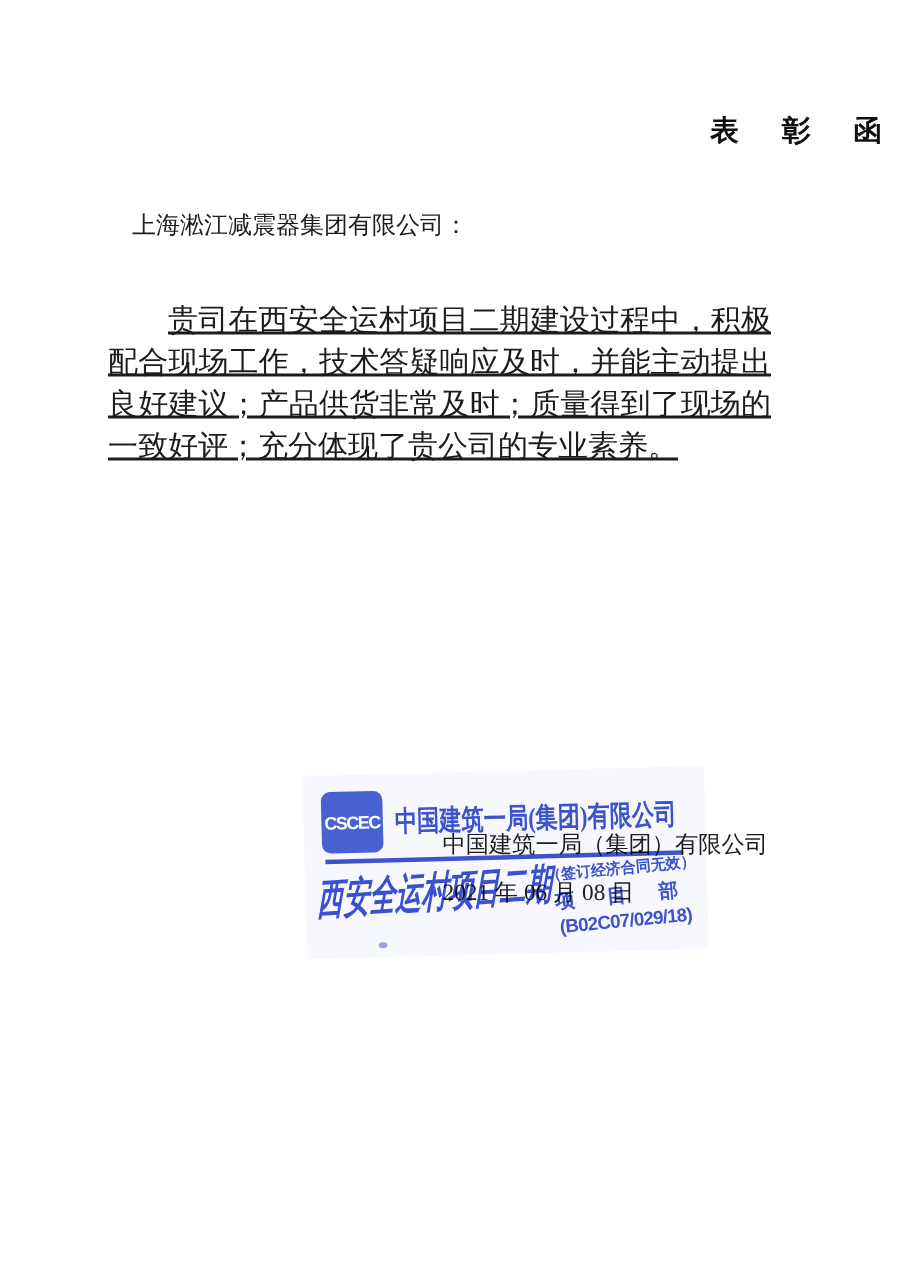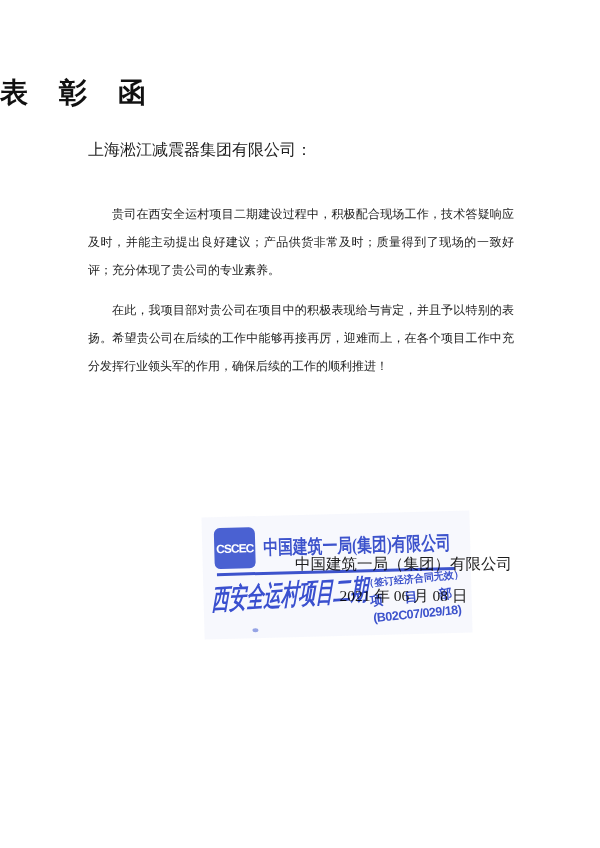--- a/index.html
+++ b/index.html
@@ -7,39 +7,40 @@
     position:relative;
     width:600px;height:848px;
     background:#ffffff;
     font-family:"Liberation Serif","DejaVu Serif",serif;
     color:#1c1c1c;
     overflow:hidden;
   }
   .title{
     position:absolute;
     top:74px;left:0;right:0;
-    text-align:left;
-    font-size:28px;
+    text-align:right;
+    font-size:19px;
     font-weight:600;
     letter-spacing:12px;
     color:#111;
     margin:0;
   }
   .addressee{
     position:absolute;
     top:140px;left:88px;right:104px;
     font-size:16px;
     color:#1c1c1c;
   }
   .body-text{
     position:absolute;
-    top:200px;left:88px;right:86px;
-    font-size:12px;
+    top:200px;left:72px;right:86px;
+    font-size:20px;
     line-height:28px;
     text-align:justify;
+    text-decoration:underline;
   }
   .body-text p{
     margin:0 0 12px 0;
     text-indent:2em;
   }
   
   .stamp{
     position:absolute;
     left:203px;top:514px;
     width:268px;height:122px;
@@ -103,40 +104,39 @@
   .stamp-code{font-size:12.5px;font-weight:bold;margin-top:1px;white-space:nowrap;letter-spacing:-0.5px;}
   .stamp-speck{
     position:absolute;left:48px;top:112px;
     width:6px;height:4px;border-radius:50%;
     background:rgba(70,95,210,0.55);
   }
   
   .sig-block{
     position:absolute;
     right:88px;top:548px;
-    text-align:center;
+    text-align:left;
     z-index:2;
     mix-blend-mode:multiply;
     font-size:15.5px;
     color:#1c1c1c;
   }
   .sig-line{line-height:32px;white-space:nowrap;}
 </style>
 </head>
 <body>
 
 <div class="page">
 
   <h1 class="title">表 彰 函</h1>
 
   <div class="addressee">上海淞江减震器集团有限公司：</div>
 
   <div class="body-text">
     <p>贵司在西安全运村项目二期建设过程中，积极配合现场工作，技术答疑响应及时，并能主动提出良好建议；产品供货非常及时；质量得到了现场的一致好评；充分体现了贵公司的专业素养。</p>
-    <p>在此，我项目部对贵公司在项目中的积极表现给与肯定，并且予以特别的表扬。希望贵公司在后续的工作中能够再接再厉，迎难而上，在各个项目工作中充分发挥行业领头军的作用，确保后续的工作的顺利推进！</p>
   </div>
 
   <div class="stamp">
     <div class="stamp-header">
       <div class="cscec-logo">
         <span>CSCEC</span>
       </div>
       <div class="stamp-company">中国建筑一局(集团)有限公司</div>
     </div>
     <div class="stamp-divider"></div>

